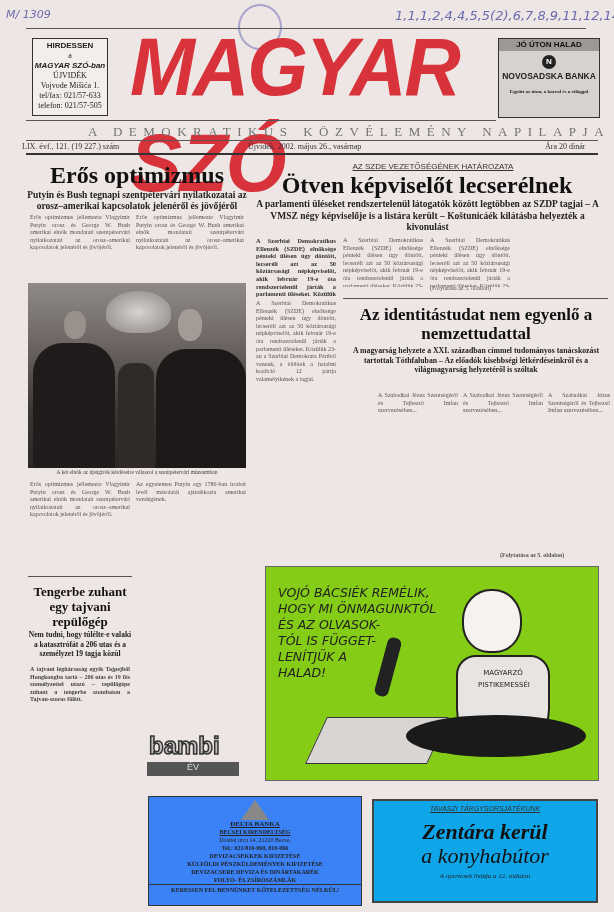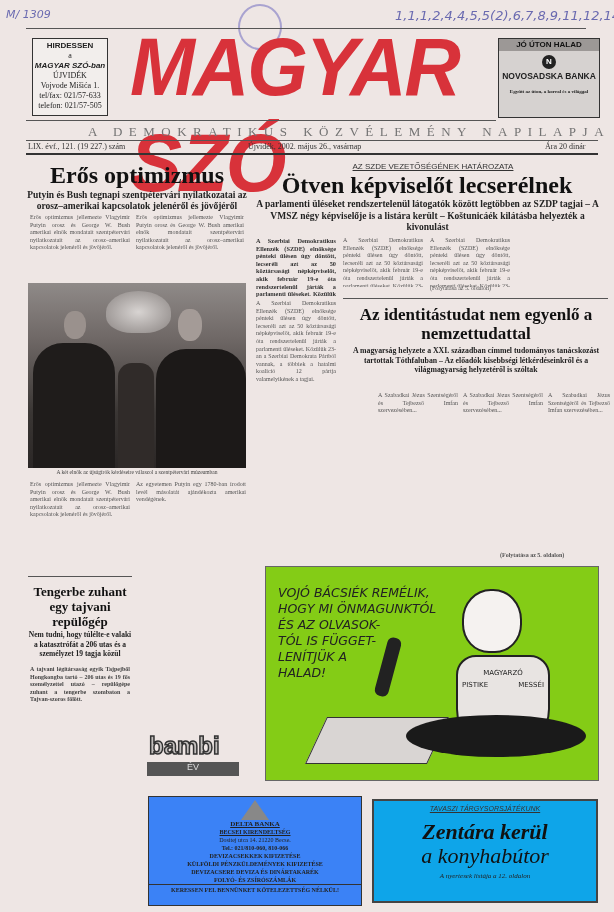--- a/index.html
+++ b/index.html
@@ -45,21 +45,21 @@
 <div class="abs adbox" style="left:498px;top:38px;width:100px;height:78px;background:#d6d2d0;">
   <div style="background:#9c9896;color:#111;font-weight:bold;font-family:'Liberation Sans',sans-serif;font-size:8px;padding:1px 0;">JÓ ÚTON HALAD</div>
   <div style="margin:4px auto 2px;width:14px;height:14px;border-radius:50%;background:#222;color:#fff;font-size:8px;line-height:14px;font-weight:bold;font-family:'Liberation Sans',sans-serif;">N</div>
   <div style="font-family:'Liberation Sans',sans-serif;font-size:8.5px;font-weight:bold;">NOVOSADSKA BANKA</div>
   <div style="font-size:5px;margin-top:6px;font-weight:bold;">Együtt az úton, a korral és a világgal</div>
 </div>
 
 <div class="abs hr" style="left:26px;top:120px;width:470px;"></div>
 <div class="abs tagline" style="left:88px;top:124px;">A DEMOKRATIKUS KÖZVÉLEMÉNY NAPILAPJA</div>
 <div class="abs hr" style="left:26px;top:140px;width:572px;"></div>
-<div class="abs meta" style="left:28px;top:142px;text-align:center;">LIX. évf., 121. (19 227.) szám</div>
+<div class="abs meta" style="left:22px;top:142px;text-align:center;">LIX. évf., 121. (19 227.) szám</div>
 <div class="abs meta" style="left:248px;top:142px;">Újvidék, 2002. május 26., vasárnap</div>
 <div class="abs meta" style="left:545px;top:142px;">Ára 20 dinár</div>
 <div class="abs hr" style="left:26px;top:153px;width:572px;background:#333;height:1.5px;"></div>
 
 <div class="abs h1" style="left:26px;top:162px;width:222px;font-size:24px;">Erős optimizmus</div>
 <div class="abs sub" style="left:26px;top:190px;width:222px;font-size:9.5px;line-height:11px;">Putyin és Bush tegnapi szentpétervári nyilatkozatai az orosz–amerikai kapcsolatok jelenéről és jövőjéről</div>
 <div class="abs body" style="left:30px;top:214px;width:100px;height:62px;overflow:hidden;">Erős optimizmus jellemezte Vlagyimir Putyin orosz és George W. Bush amerikai elnök mondatait szentpétervári nyilatkozatait az orosz–amerikai kapcsolatok jelenéről és jövőjéről.</div>
 <div class="abs body" style="left:136px;top:214px;width:108px;height:62px;overflow:hidden;">Erős optimizmus jellemezte Vlagyimir Putyin orosz és George W. Bush amerikai elnök mondatait szentpétervári nyilatkozatait az orosz–amerikai kapcsolatok jelenéről és jövőjéről.</div>
 <div class="abs photo" style="left:28px;top:283px;width:218px;height:185px;">
   <div class="abs" style="left:78px;top:8px;width:65px;height:42px;border-radius:50% 50% 40% 40%;background:radial-gradient(#d8d4d2,#8a8482);"></div>
@@ -106,21 +106,21 @@
     <div>HOGY MI ÖNMAGUNKTÓL</div>
     <div>ÉS AZ OLVASOK-</div>
     <div>TÓL IS FÜGGET-</div>
     <div>LENÍTJÜK A</div>
     <div>HALAD!</div>
   </div>
   <div class="abs" style="left:196px;top:22px;width:56px;height:60px;border:2px solid #222;border-radius:48% 48% 45% 45%;background:#f5f2f0;"></div>
   <div class="abs" style="left:115px;top:70px;width:14px;height:60px;background:#222;border-radius:6px;transform:rotate(15deg);"></div>
   <div class="abs" style="left:190px;top:88px;width:90px;height:90px;border:2px solid #222;border-radius:20px 20px 40px 40px;background:#e8e4e2;text-align:center;font-size:7px;font-family:'DejaVu Sans',sans-serif;">
     <div style="margin-top:12px;">MAGYARZÓ</div>
-    <div style="display:flex;justify-content:space-between;padding:4px 4px 0;">
+    <div style="display:flex;justify-content:space-between;padding:4px 20px 0;">
       <span>PISTIKE</span>
       <span>MESSÉI</span>
     </div>
   </div>
   <div class="abs" style="left:50px;top:150px;width:120px;height:45px;background:#d9d5d3;border:1px solid #333;transform:skewX(-25deg);"></div>
   <div class="abs" style="left:140px;top:148px;width:180px;height:42px;background:#1a1a1a;border-radius:50%;"></div>
 </div>
 
 <div class="abs adbox" style="left:148px;top:796px;width:212px;height:108px;background:#3b82f6;font-family:'Liberation Serif',serif;font-size:6px;line-height:8px;">
   <div style="margin:3px auto 0;width:0;height:0;border-left:14px solid transparent;border-right:14px solid transparent;border-bottom:20px solid #888;"></div>

